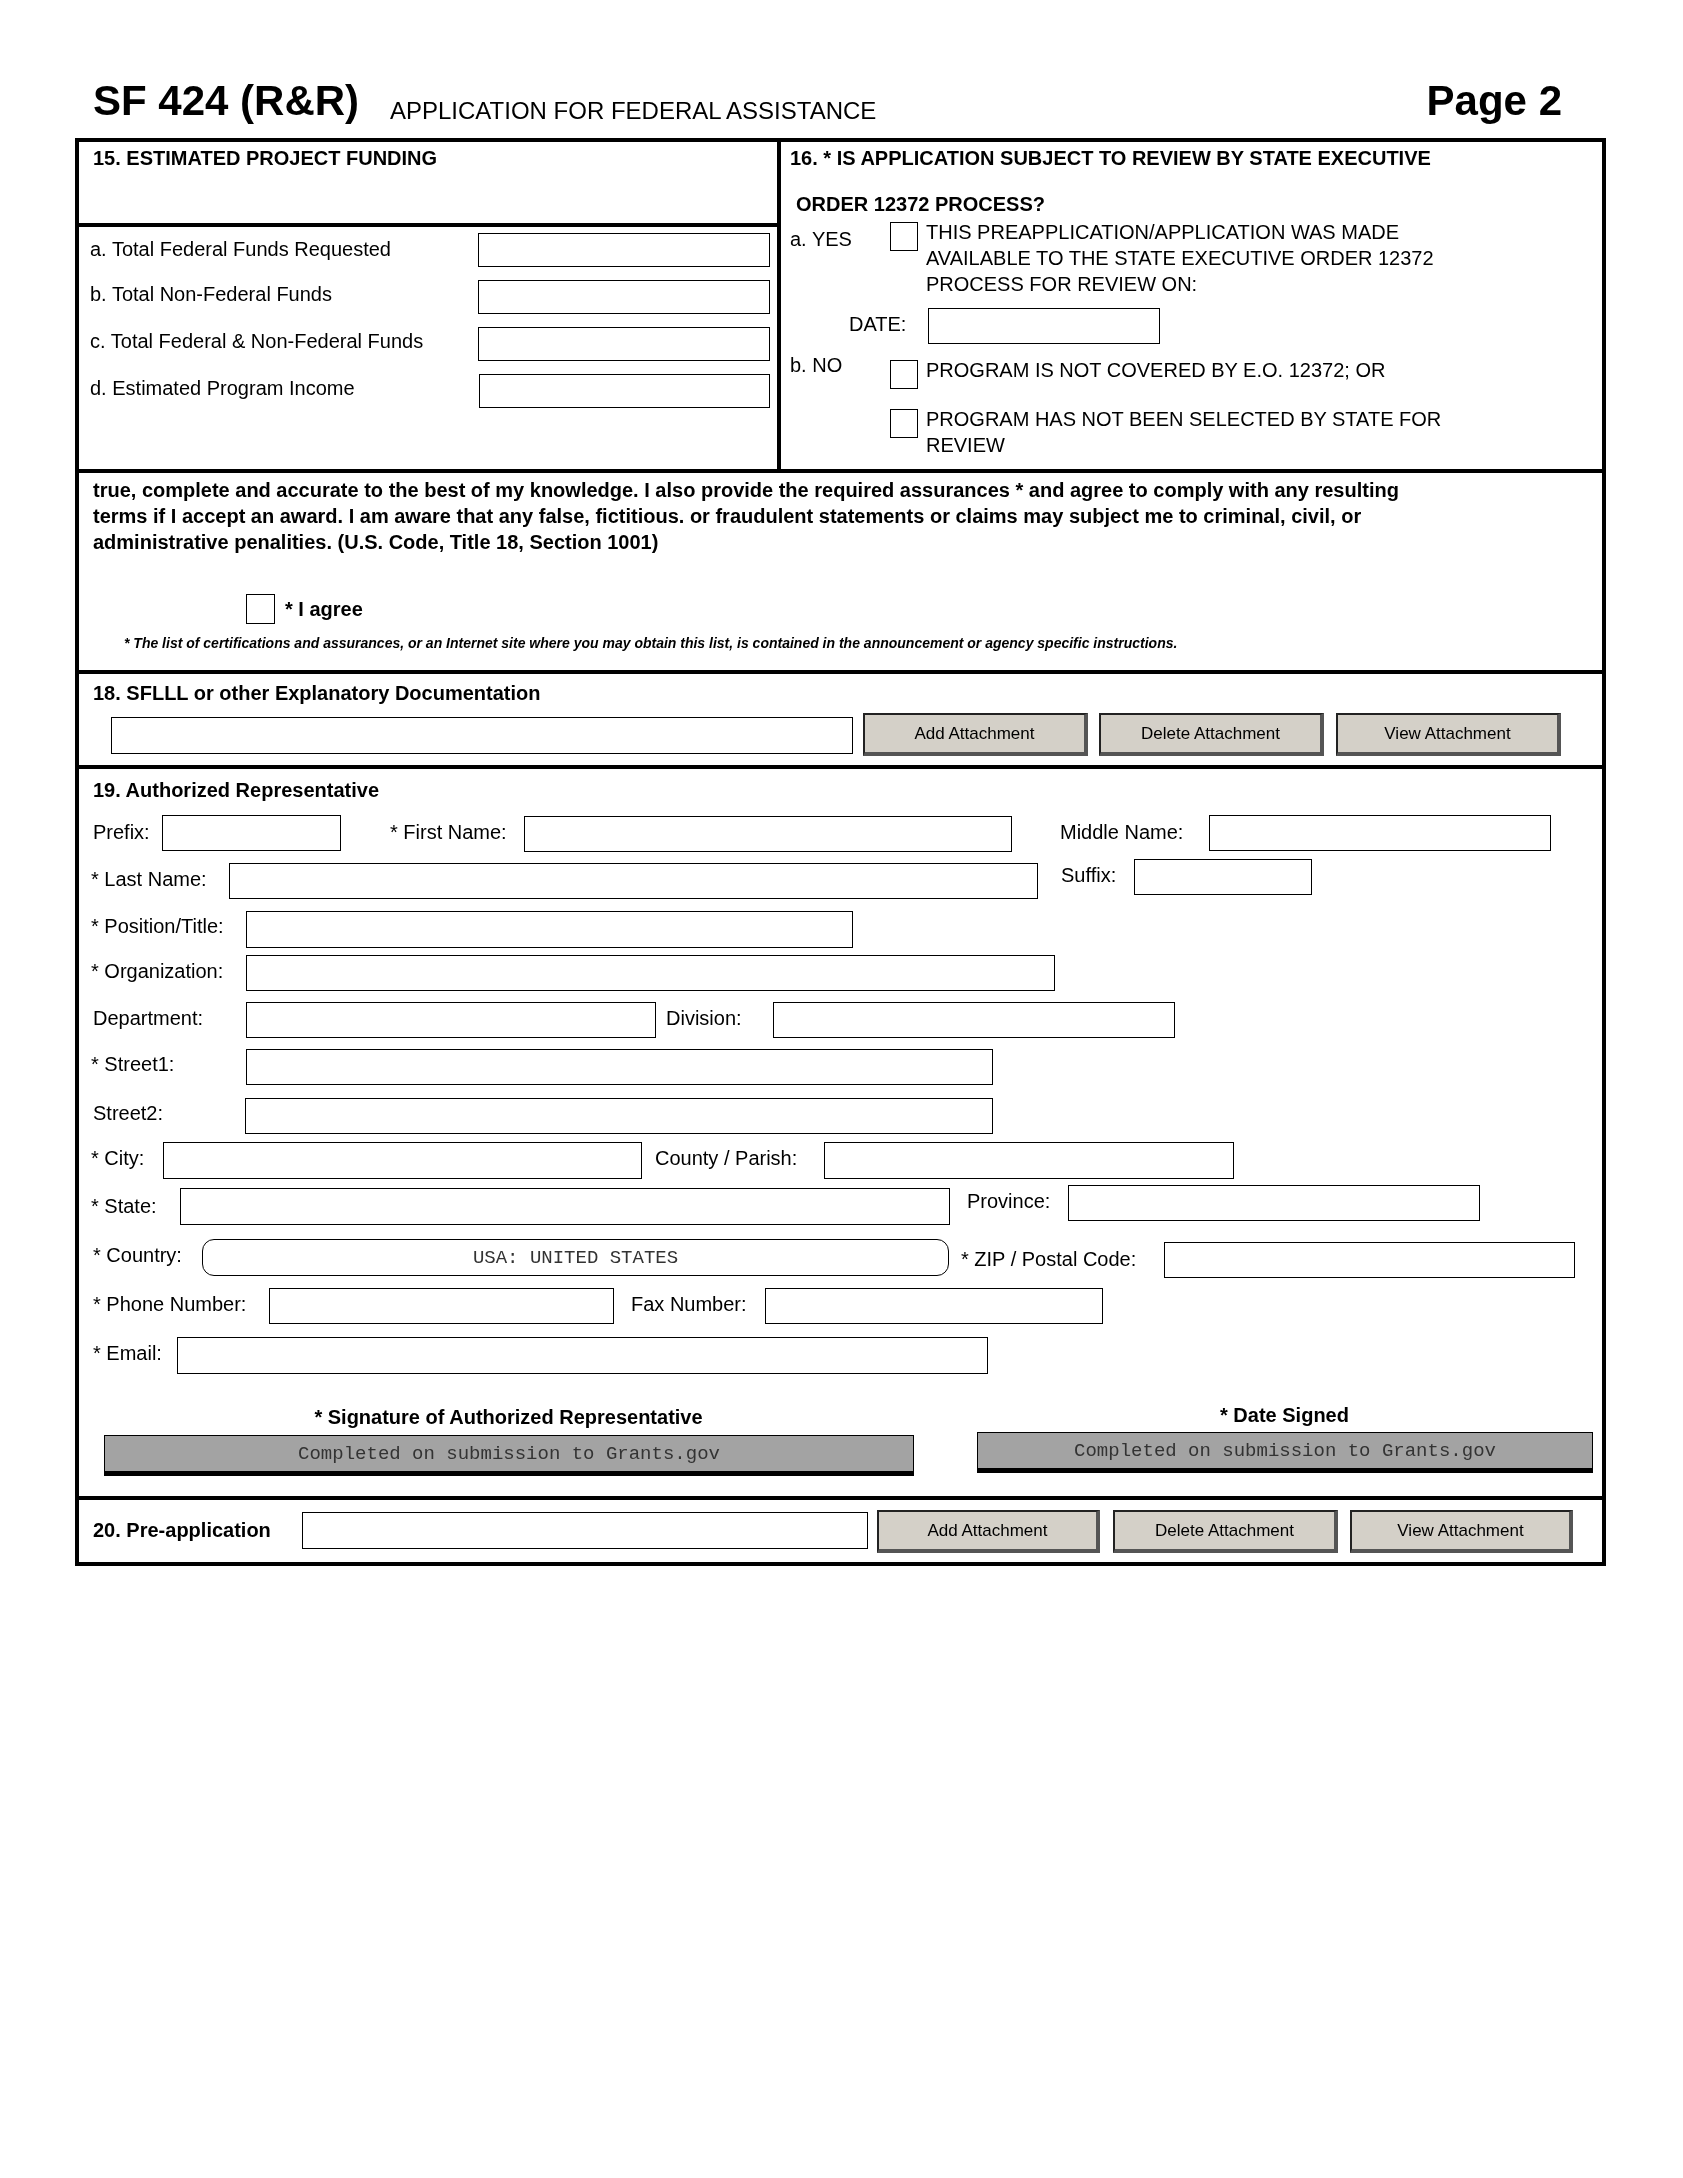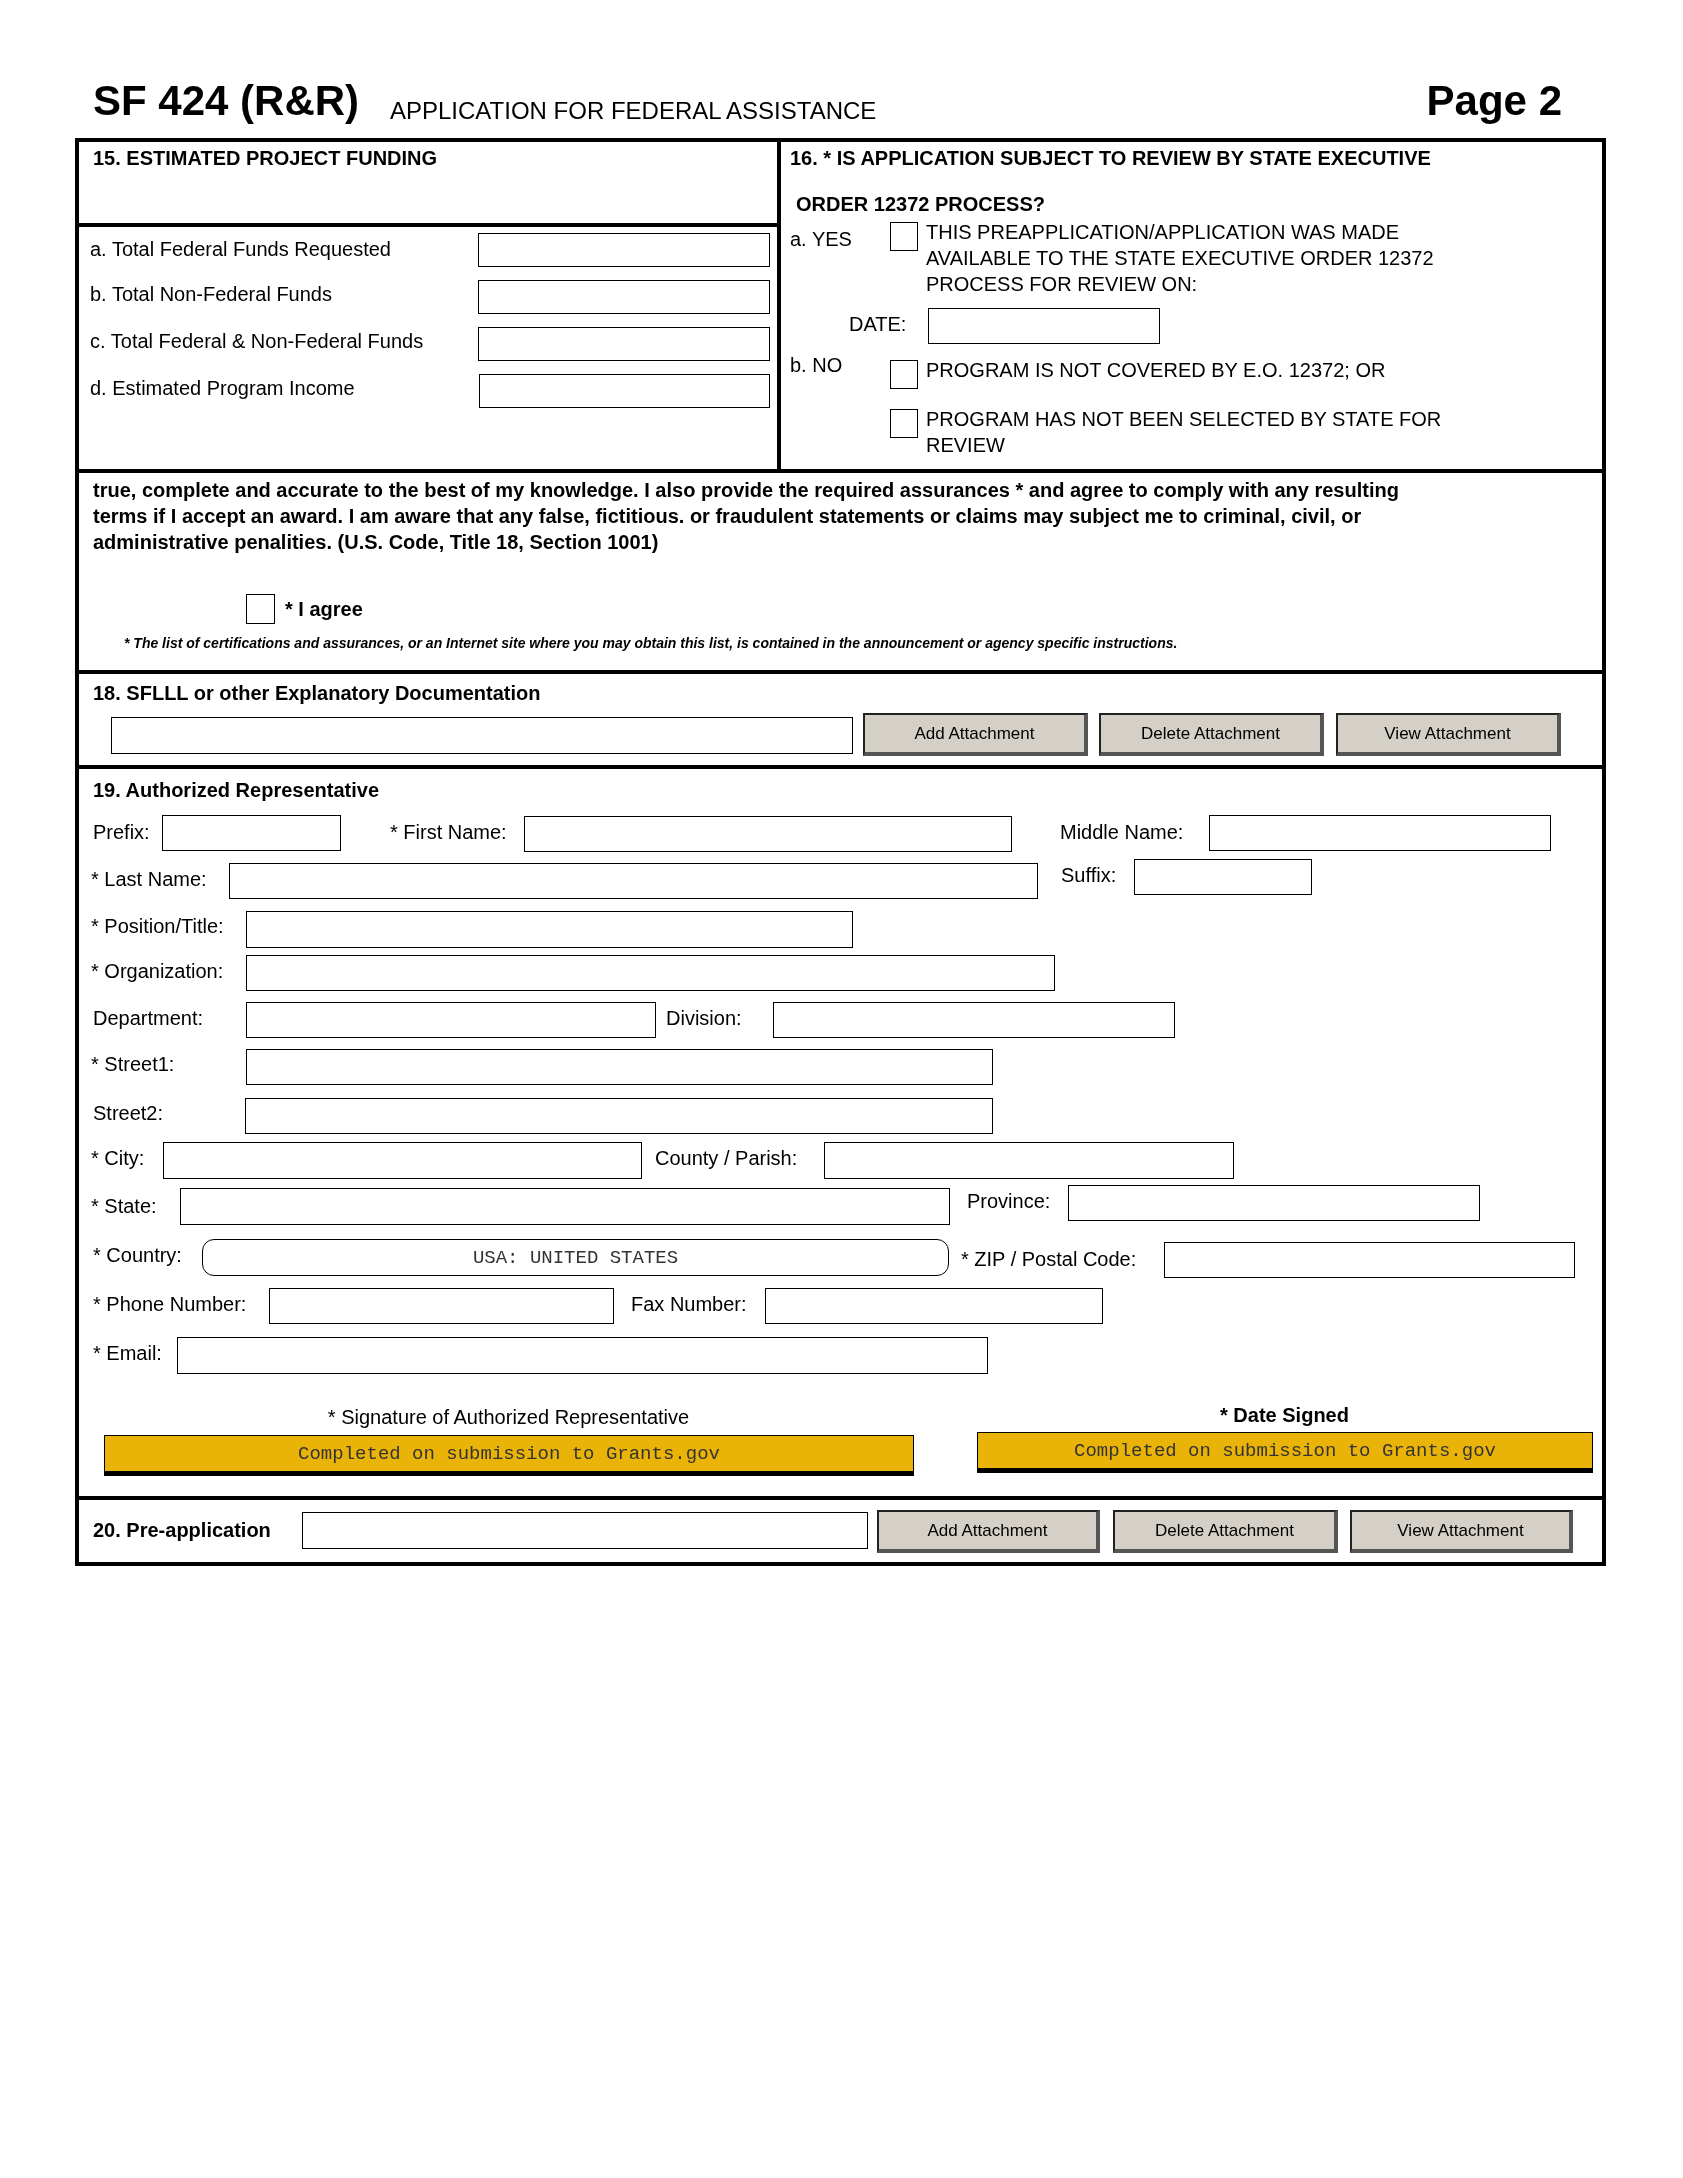--- a/index.html
+++ b/index.html
@@ -19,21 +19,21 @@
          font-family:"Liberation Mono", monospace; font-size:19px; color:#333;
          display:flex; align-items:center; justify-content:center; }
   .chk { position:absolute; box-sizing:border-box; border:1.5px solid #000; background:#fff; }
   .btn { position:absolute; box-sizing:border-box; background:#d4d0c8;
          border-top:2px solid #222; border-left:2px solid #222;
          border-right:4px solid #555; border-bottom:4px solid #555;
          font-size:17px; display:flex; align-items:center; justify-content:center;
          white-space:nowrap; cursor:pointer; }
   .sig { position:absolute; box-sizing:border-box; border:1.5px solid #000; border-bottom:5px solid #000;
          font-family:"Liberation Mono", monospace; font-size:19px; color:#333;
-         display:flex; align-items:center; justify-content:center; background:#eab308; }
+         display:flex; align-items:center; justify-content:center; background:#a3a3a3; }
 </style>
 </head>
 <body>
 
 <div class="abs title-main" style="left:93px;top:77px;">SF 424 (R&amp;R)</div>
 <div class="abs title-sub" style="left:390px;top:97px;">APPLICATION FOR FEDERAL ASSISTANCE</div>
 <div class="abs page-no" style="right:121px;top:77px;">Page 2</div>
 
 <div>
   <div class="line" style="left:75px;top:138px;width:1531px;height:4px;"></div>
@@ -160,21 +160,21 @@
   <div class="inp" style="left:1164px;top:1242px;width:411px;height:36px;"></div>
 
   <div class="abs lbl" style="left:93px;top:1292px;">* Phone Number:</div>
   <div class="inp" style="left:269px;top:1288px;width:345px;height:36px;"></div>
   <div class="abs lbl" style="left:631px;top:1292px;">Fax Number:</div>
   <div class="inp" style="left:765px;top:1288px;width:338px;height:36px;"></div>
 
   <div class="abs lbl" style="left:93px;top:1341px;">* Email:</div>
   <div class="inp" style="left:177px;top:1337px;width:811px;height:37px;"></div>
 
-  <div class="abs lbl" style="left:104px;width:809px;top:1405px;text-align:center;font-weight:normal;">* Signature of Authorized Representative</div>
+  <div class="abs lbl" style="left:104px;width:809px;top:1405px;text-align:center;font-weight:bold;">* Signature of Authorized Representative</div>
   <div class="sig" style="left:104px;top:1435px;width:810px;height:41px;">Completed on submission to Grants.gov</div>
   <div class="abs lbl" style="left:977px;width:615px;top:1403px;text-align:center;font-weight:bold;">* Date Signed</div>
   <div class="sig" style="left:977px;top:1432px;width:616px;height:41px;">Completed on submission to Grants.gov</div>
 </div>
 
 <div>
   <div class="abs sec-title" style="left:93px;top:1517px;">20. Pre-application</div>
   <div class="inp" style="left:302px;top:1512px;width:566px;height:37px;"></div>
   <div class="btn" style="left:877px;top:1510px;width:223px;height:43px;">Add Attachment</div>
   <div class="btn" style="left:1113px;top:1510px;width:225px;height:43px;">Delete Attachment</div>

